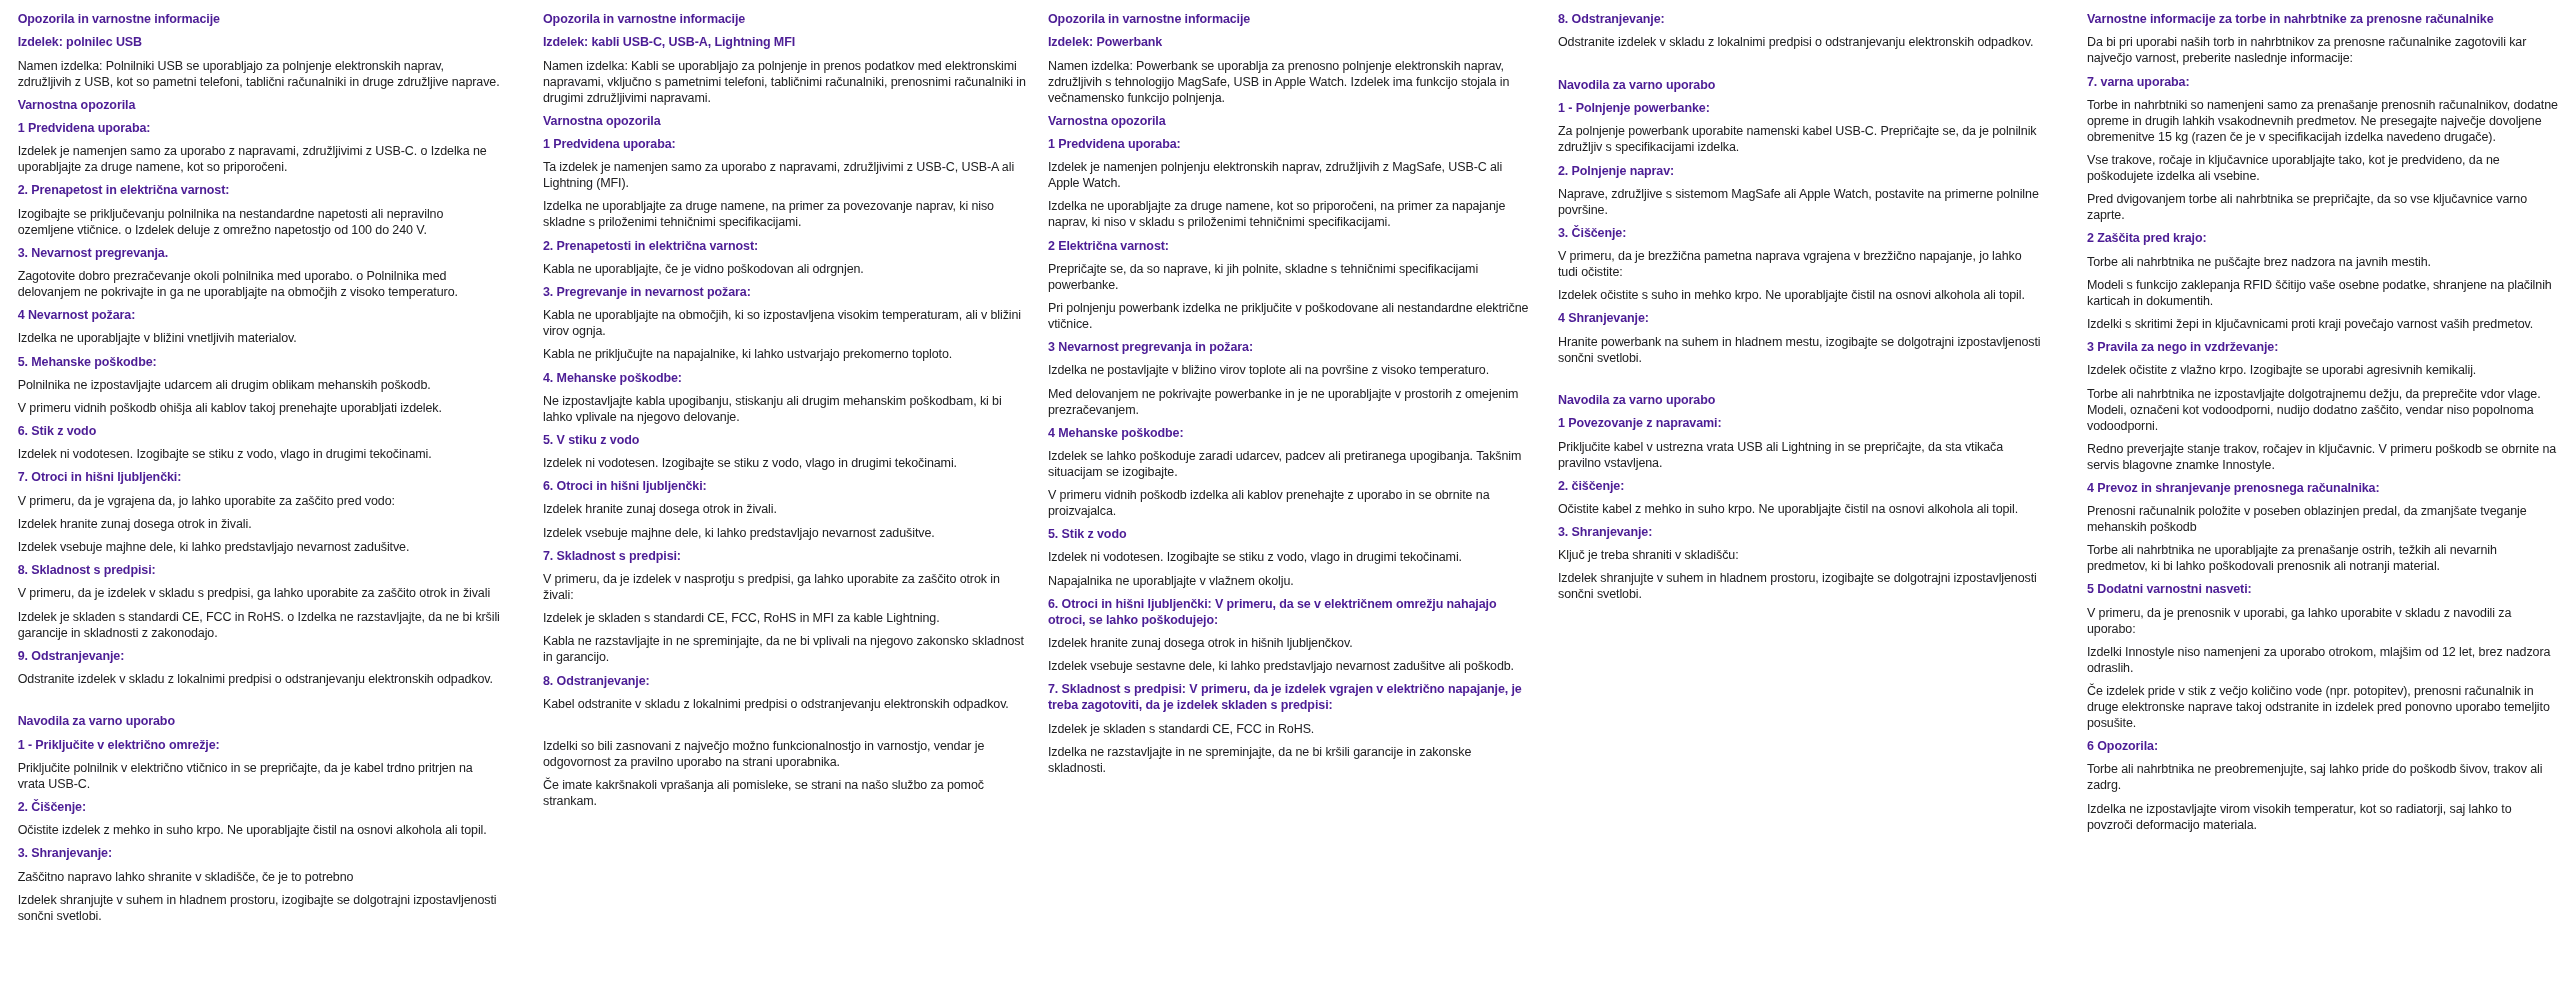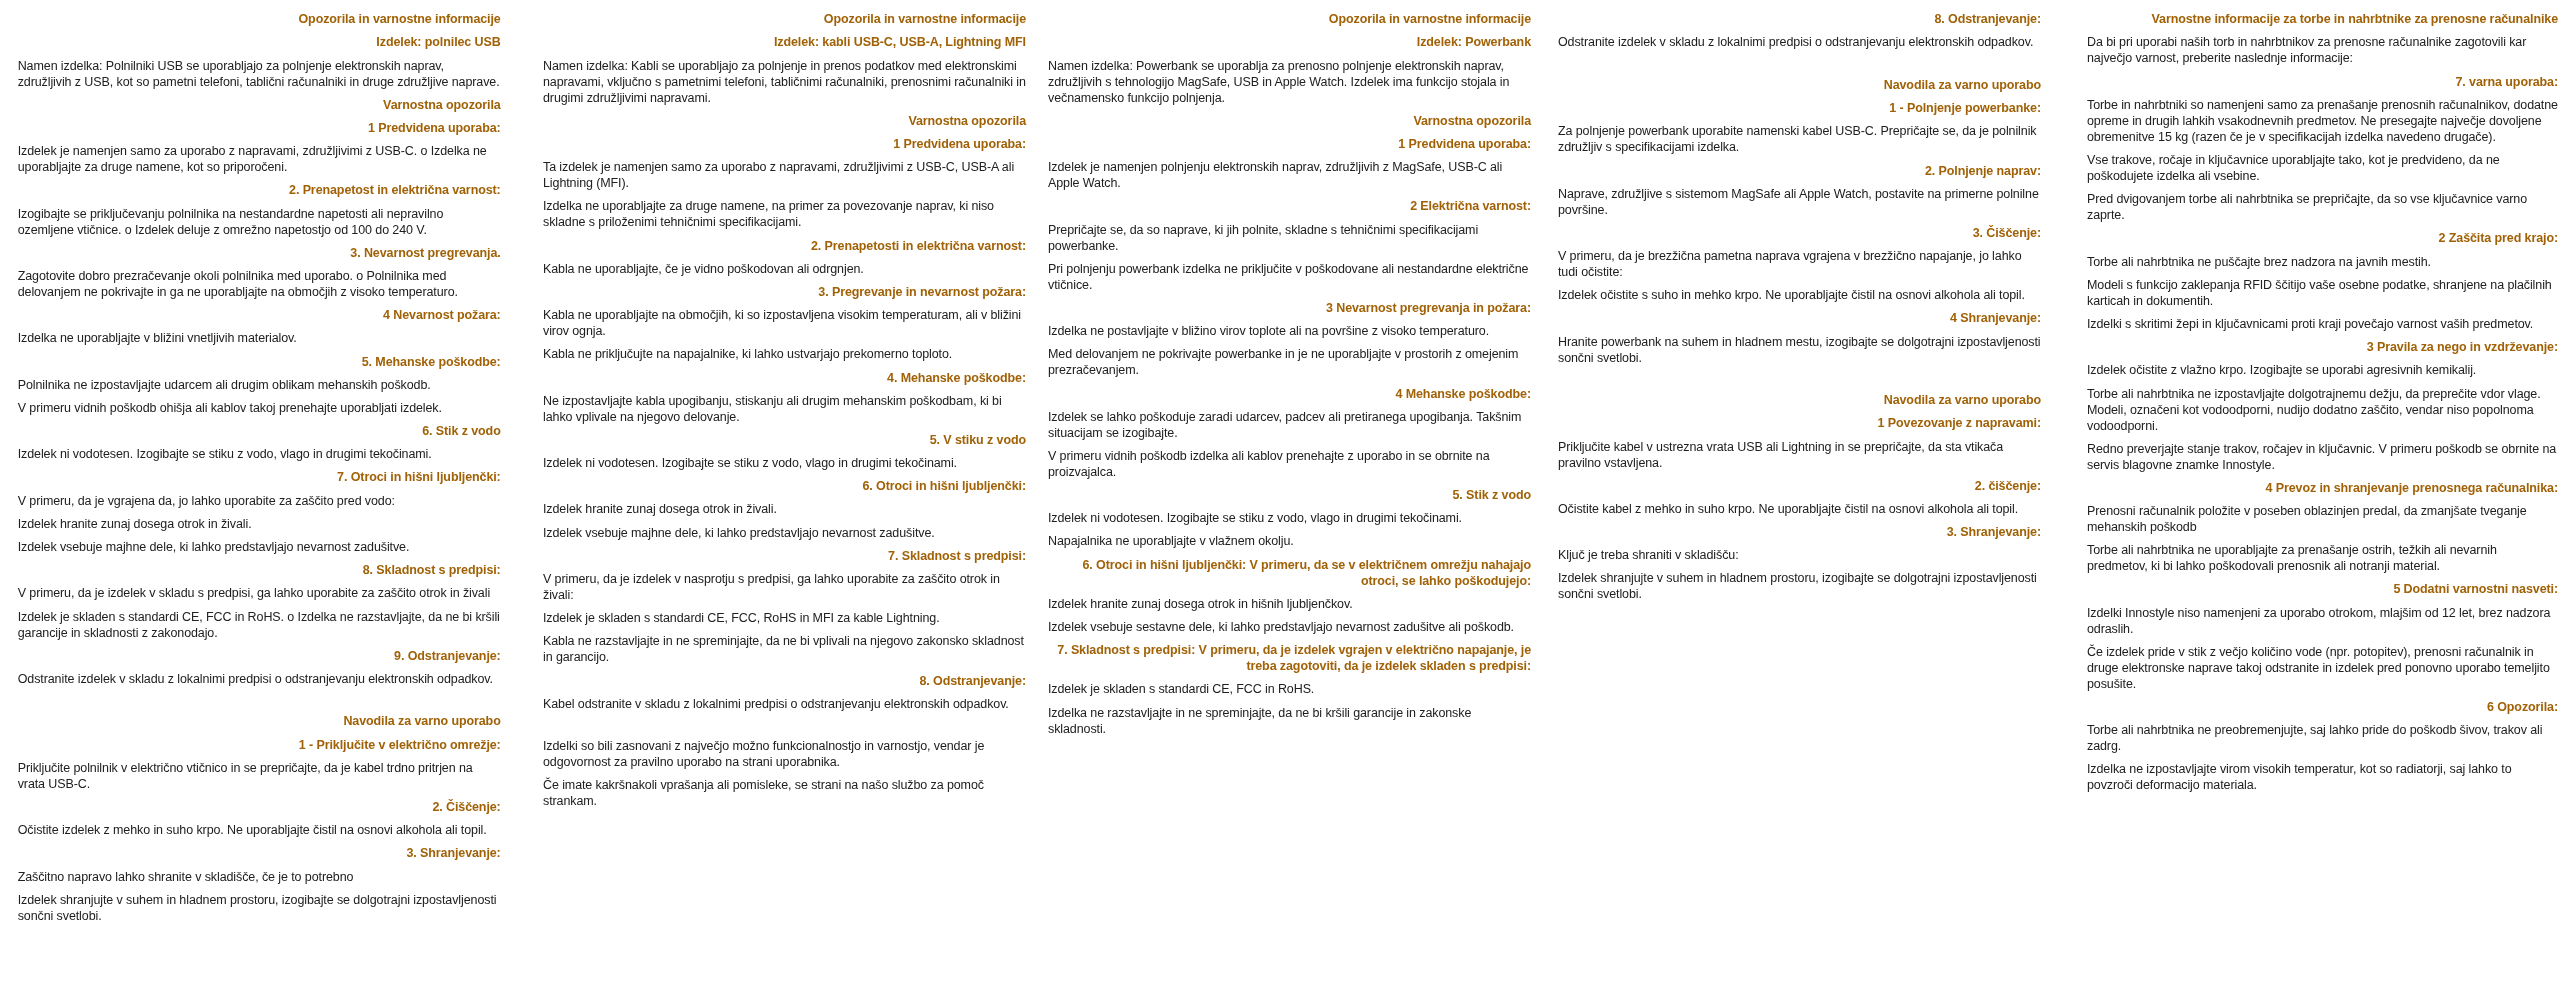--- a/index.html
+++ b/index.html
@@ -24,22 +24,21 @@
   .blk {
     font-size: 12.5px;
     line-height: 16px;
     letter-spacing: -0.1px;
     margin: 0 0 7.2px 0;
     white-space: normal;
     word-wrap: break-word;
   }
   .blk.h {
     font-weight: 700;
-    color: #a16207;
-    text-align: right;
+    color: #4c1d95;
   }
   .blk.gap {
     height: 19.3px;
     margin: 0;
   }
 </style>
 </head>
 <body>
 
 <div class="canvas" id="canvas">
@@ -110,20 +109,21 @@
       <div class="blk">Izdelki so bili zasnovani z največjo možno funkcionalnostjo in varnostjo, vendar je odgovornost za pravilno uporabo na strani uporabnika.</div>
       <div class="blk">Če imate kakršnakoli vprašanja ali pomisleke, se strani na našo službo za pomoč strankam.</div>
     </div>
     <div class="col" style="left: 1048px; width: 483px;">
       <div class="blk h">Opozorila in varnostne informacije</div>
       <div class="blk h">Izdelek: Powerbank</div>
       <div class="blk">Namen izdelka: Powerbank se uporablja za prenosno polnjenje elektronskih naprav, združljivih s tehnologijo MagSafe, USB in Apple Watch. Izdelek ima funkcijo stojala in večnamensko funkcijo polnjenja.</div>
       <div class="blk h">Varnostna opozorila</div>
       <div class="blk h">1 Predvidena uporaba:</div>
       <div class="blk">Izdelek je namenjen polnjenju elektronskih naprav, združljivih z MagSafe, USB-C ali Apple Watch.</div>
+      <div class="blk">Izdelka ne uporabljajte za druge namene, kot so priporočeni, na primer za napajanje naprav, ki niso v skladu s priloženimi tehničnimi specifikacijami.</div>
       <div class="blk h">2 Električna varnost:</div>
       <div class="blk">Prepričajte se, da so naprave, ki jih polnite, skladne s tehničnimi specifikacijami powerbanke.</div>
       <div class="blk">Pri polnjenju powerbank izdelka ne priključite v poškodovane ali nestandardne električne vtičnice.</div>
       <div class="blk h">3 Nevarnost pregrevanja in požara:</div>
       <div class="blk">Izdelka ne postavljajte v bližino virov toplote ali na površine z visoko temperaturo.</div>
       <div class="blk">Med delovanjem ne pokrivajte powerbanke in je ne uporabljajte v prostorih z omejenim prezračevanjem.</div>
       <div class="blk h">4 Mehanske poškodbe:</div>
       <div class="blk">Izdelek se lahko poškoduje zaradi udarcev, padcev ali pretiranega upogibanja. Takšnim situacijam se izogibajte.</div>
       <div class="blk">V primeru vidnih poškodb izdelka ali kablov prenehajte z uporabo in se obrnite na proizvajalca.</div>
       <div class="blk h">5. Stik z vodo</div>
@@ -172,20 +172,21 @@
       <div class="blk">Modeli s funkcijo zaklepanja RFID ščitijo vaše osebne podatke, shranjene na plačilnih karticah in dokumentih.</div>
       <div class="blk">Izdelki s skritimi žepi in ključavnicami proti kraji povečajo varnost vaših predmetov.</div>
       <div class="blk h">3 Pravila za nego in vzdrževanje:</div>
       <div class="blk">Izdelek očistite z vlažno krpo. Izogibajte se uporabi agresivnih kemikalij.</div>
       <div class="blk">Torbe ali nahrbtnika ne izpostavljajte dolgotrajnemu dežju, da preprečite vdor vlage. Modeli, označeni kot vodoodporni, nudijo dodatno zaščito, vendar niso popolnoma vodoodporni.</div>
       <div class="blk">Redno preverjajte stanje trakov, ročajev in ključavnic. V primeru poškodb se obrnite na servis blagovne znamke Innostyle.</div>
       <div class="blk h">4 Prevoz in shranjevanje prenosnega računalnika:</div>
       <div class="blk">Prenosni računalnik položite v poseben oblazinjen predal, da zmanjšate tveganje mehanskih poškodb</div>
       <div class="blk">Torbe ali nahrbtnika ne uporabljajte za prenašanje ostrih, težkih ali nevarnih predmetov, ki bi lahko poškodovali prenosnik ali notranji material.</div>
       <div class="blk h">5 Dodatni varnostni nasveti:</div>
+      <div class="blk">V primeru, da je prenosnik v uporabi, ga lahko uporabite v skladu z navodili za uporabo:</div>
       <div class="blk">Izdelki Innostyle niso namenjeni za uporabo otrokom, mlajšim od 12 let, brez nadzora odraslih.</div>
       <div class="blk">Če izdelek pride v stik z večjo količino vode (npr. potopitev), prenosni računalnik in druge elektronske naprave takoj odstranite in izdelek pred ponovno uporabo temeljito posušite.</div>
       <div class="blk h">6 Opozorila:</div>
       <div class="blk">Torbe ali nahrbtnika ne preobremenjujte, saj lahko pride do poškodb šivov, trakov ali zadrg.</div>
       <div class="blk">Izdelka ne izpostavljajte virom visokih temperatur, kot so radiatorji, saj lahko to povzroči deformacijo materiala.</div>
     </div>
   </div>
 
 
 </body></html>

